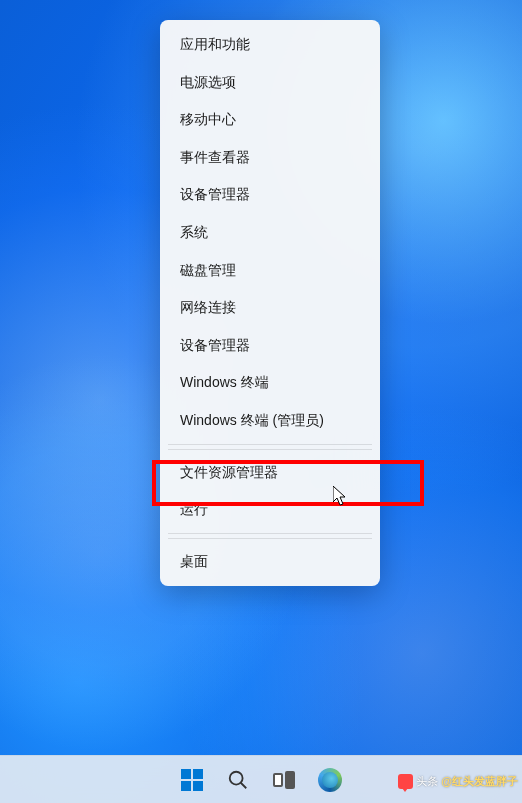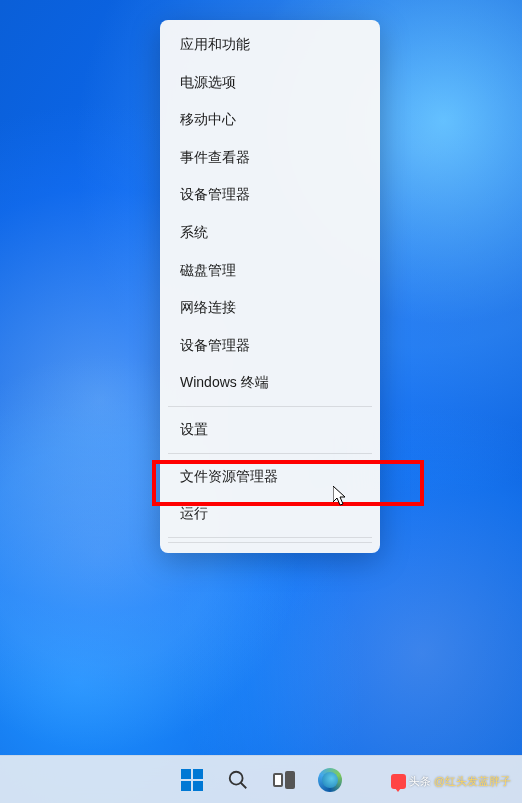--- a/index.html
+++ b/index.html
@@ -169,21 +169,21 @@
     }
     .attribution {
       position: absolute;
       bottom: 14px;
       right: 0;
       display: flex;
       align-items: center;
       font-size: 11px;
       z-index: 50;
       gap: 3px;
-      padding-right: 11px;
+      padding-right: 4px;
     }
     .attr-icon {
       width: 15px;
       height: 15px;
       background: #ff4444;
       border-radius: 3px;
       position: relative;
     }
     .attr-icon::after {
       content: "";
@@ -196,20 +196,21 @@
       border-right: 3px solid transparent;
       border-top: 4px solid #ff4444;
     }
     .attr-label {
       color: #fff;
       text-shadow: 0 0 2px rgba(0,0,0,0.5);
     }
     .attr-link {
       color: #ffd966;
       text-shadow: 0 0 2px rgba(0,0,0,0.5);
+      font-weight: bold;
     }
   </style>
 </head>
 <body>
 
 <div class="wallpaper">
   <div class="wave wave1"></div>
   <div class="wave wave2"></div>
   <div class="wave wave3"></div>
   <div class="wave wave4"></div>
@@ -239,33 +240,36 @@
     </div>
     <div class="menu-item">
       <span>网络连接</span>
     </div>
     <div class="menu-item">
       <span>设备管理器</span>
     </div>
     <div class="menu-item">
       <span>Windows 终端</span>
     </div>
-    <div class="menu-separator"></div>
-    <div class="menu-item">
-      <span>设置</span>
-    </div>
-    <div class="menu-separator"></div>
-    <div class="menu-item">
-      <span>文件资源管理器</span>
-    </div>
-    <div class="menu-item">
-      <span>运行</span>
+    <div class="menu-item">
+      <span>Windows 终端 (管理员)</span>
     </div>
     <div class="menu-separator"></div>
     <div class="menu-separator"></div>
+    <div class="menu-item">
+      <span>文件资源管理器</span>
+    </div>
+    <div class="menu-item">
+      <span>运行</span>
+    </div>
+    <div class="menu-separator"></div>
+    <div class="menu-separator"></div>
+    <div class="menu-item">
+      <span>桌面</span>
+    </div>
   </div>
 
 <div class="highlight-box"></div>
 
 <svg class="cursor" width="16" height="22" viewBox="0 0 16 22">
   <path d="M0,0 L0,16 L4,12 L7,19 L10,18 L7,11 L12,11 Z" fill="white" stroke="black" stroke-width="1"></path>
 </svg>
 
 <div class="attribution">
   <div class="attr-icon"></div>

